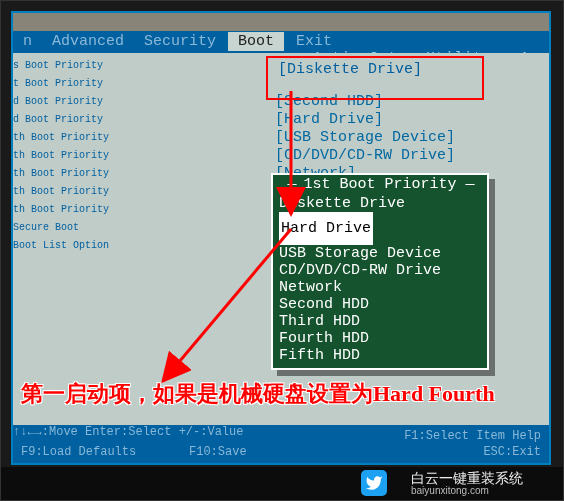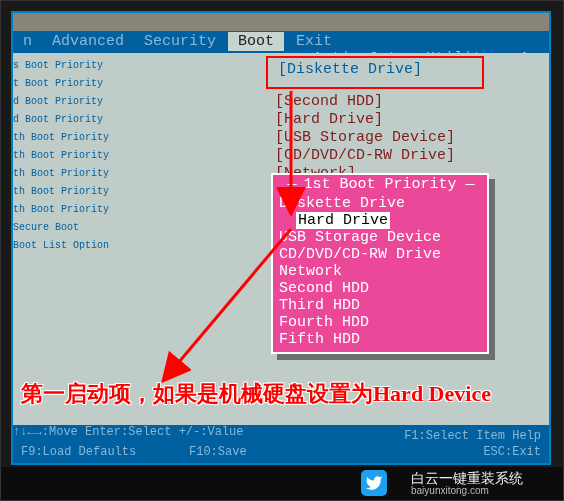--- a/index.html
+++ b/index.html
@@ -64,36 +64,36 @@
     position: absolute;
     left: 0; top: 4px;
     color: #0060a0;
     font-size: 10px;
     line-height: 18px;
   }
   .left-col div { white-space: pre; }
   .right-col {
     position: absolute;
     left: 262px; top: 22px;
-    color: #7f1d1d;
+    color: #0369a1;
     font-size: 15px;
     line-height: 18px;
   }
   .right-col div { white-space: pre; }
   .diskette-box {
     position: absolute;
     left: 253px; top: 3px;
-    width: 218px; height: 33px;
+    width: 218px; height: 44px;
     border: 2px solid #ff0000;
   }
   .popup {
     position: absolute;
     left: 258px; top: 120px;
     width: 218px;
-    background: #ec4899;
+    background: #14532d;
     border: 2px solid #fff;
     box-shadow: 6px 6px 0 rgba(0,0,0,0.45);
     color: #fff;
     font-size: 15px;
     line-height: 17px;
     padding: 1px 0 4px 0;
   }
   .popup-title {
     text-align: center;
     color: #fff;
@@ -105,22 +105,22 @@
     letter-spacing: -2px;
   }
   .popup-item {
     padding: 0 6px;
     color: #fff;
   }
   .popup-item.selected {
     background: #fff;
     color: #000;
     display: inline-block;
-    margin-left: 23px;
-    padding: 0 2px;
+    margin-left: 6px;
+    padding: 8px 2px;
   }
   .arrow-layer {
     position: absolute;
     left: 0; top: 0; width: 100%; height: 100%;
     pointer-events: none;
   }
   .caption {
     position: absolute;
     left: 20px; top: 378px;
     font-family: "SimSun","Microsoft YaHei",serif;
@@ -262,21 +262,21 @@
 <svg class="arrow-layer" width="564" height="501">
   <defs>
     <marker id="ah" markerWidth="12" markerHeight="12" refX="9" refY="5" orient="auto">
       <path d="M0,0 L10,5 L0,10 Z" fill="#ff0000"></path>
     </marker>
   </defs>
   <line x1="290" y1="90" x2="290" y2="213" stroke="#ff0000" stroke-width="3" marker-end="url(#ah)"></line>
   <line x1="290" y1="228" x2="162" y2="380" stroke="#ff0000" stroke-width="3" marker-end="url(#ah)"></line>
 </svg>
 
-<div class="caption">第一启动项，如果是机械硬盘设置为Hard Device</div>
+<div class="caption">第一启动项，如果是机械硬盘设置为Hard Fourth</div>
 
 <div class="black-bottom">
   <div class="watermark">
     <div class="wm-icon">
       <svg viewBox="0 0 24 24">
           <path d="M23 3a10.9 10.9 0 0 1-3.14 1.53 4.48 4.48 0 0 0-7.86 3v1A10.66 10.66 0 0 1 3 4s-4 9 5 13a11.64 11.64 0 0 1-7 2c9 5 20 0 20-11.5a4.5 4.5 0 0 0-.08-.83A7.72 7.72 0 0 0 23 3z"></path>
         </svg>
     </div>
     <div>
       <div class="wm-text">白云一键重装系统</div>

